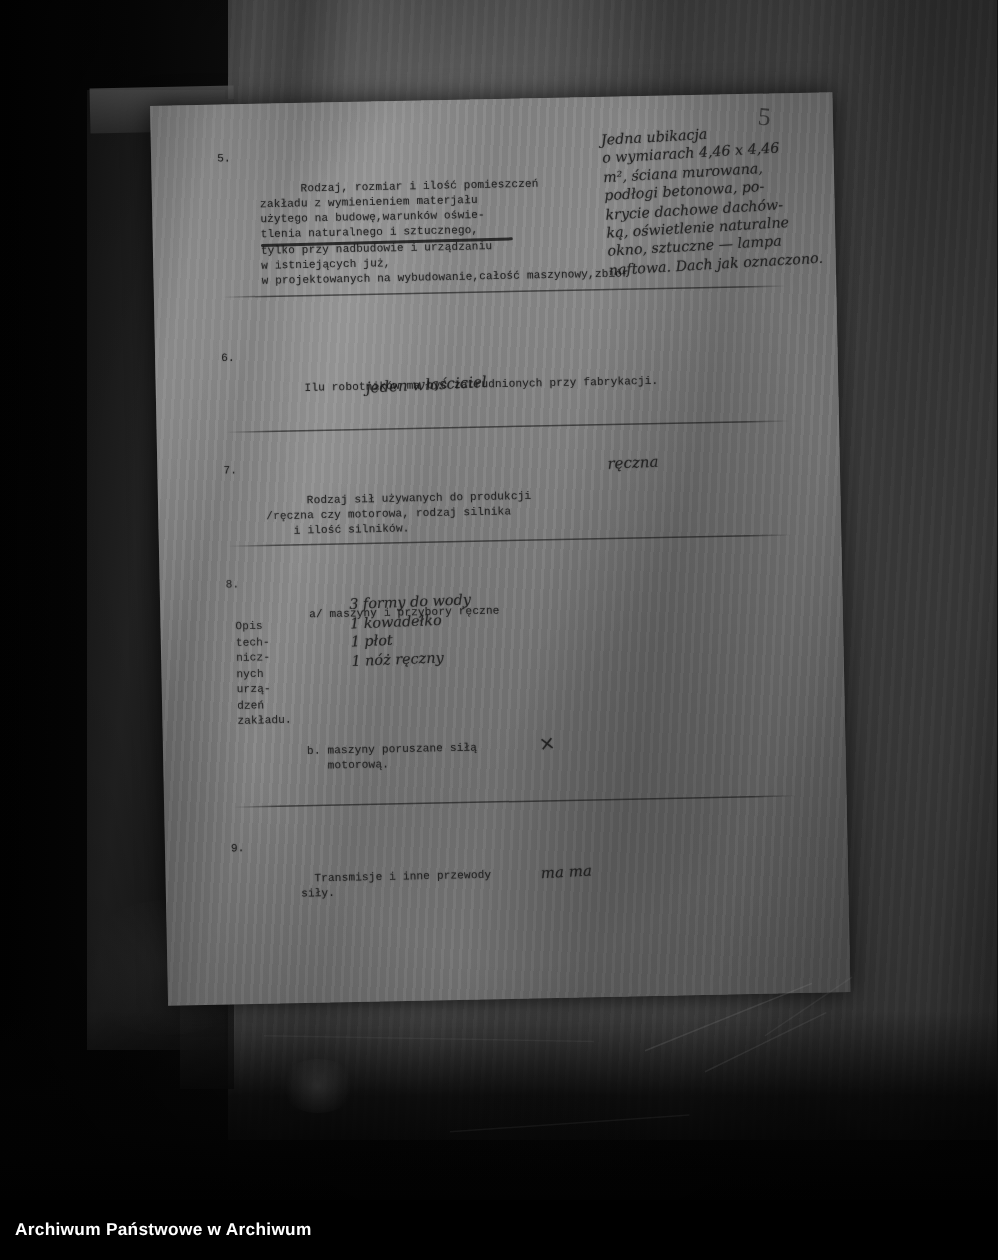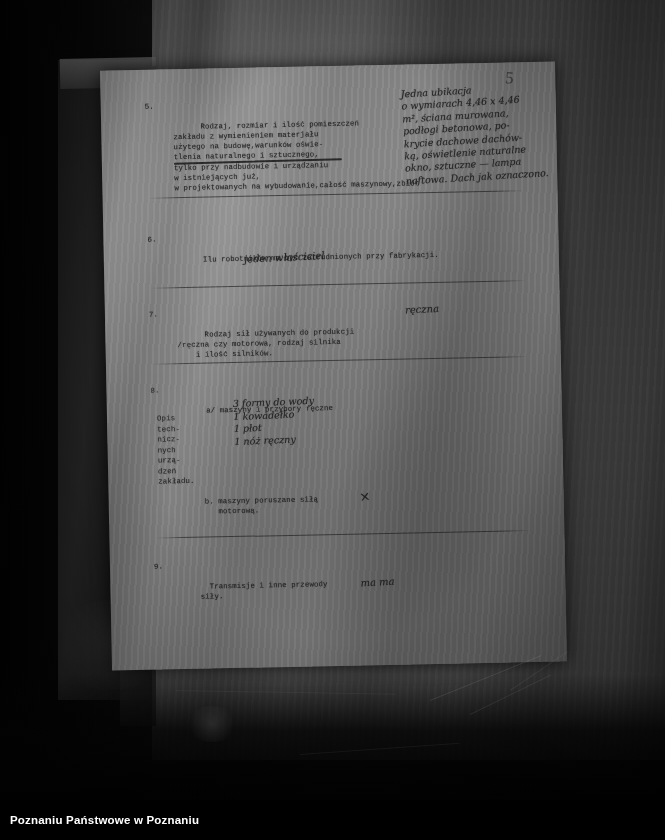--- a/index.html
+++ b/index.html
@@ -294,15 +294,15 @@
   <div class="scratch" style="left:470px; top:714px; width:90px; height:1px; transform:rotate(-26deg); opacity:.26;"></div>
   <div class="scratch" style="left:510px; top:690px; width:70px; height:1px; transform:rotate(-34deg); opacity:.22;"></div>
   <div class="scratch" style="left:300px; top:754px; width:160px; height:1px; transform:rotate(-4deg); opacity:.18;"></div>
   <div class="scratch" style="left:176px; top:690px; width:220px; height:1px; transform:rotate(1deg); opacity:.14;"></div>
   <div class="blob" style="left:186px; top:706px; width:52px; height:36px; opacity:.55;"></div>
   <div class="blob" style="left:52px; top:600px; width:120px; height:90px; opacity:.25;"></div>
 
   <div class="vignette"></div>
 
   <div class="footer">
-    <div class="footer-text">Poznaniu Państwowe w Poznaniu</div>
+    <div class="footer-text">Archiwum Państwowe w Archiwum</div>
   </div>
 </div>
 
 </body></html>

